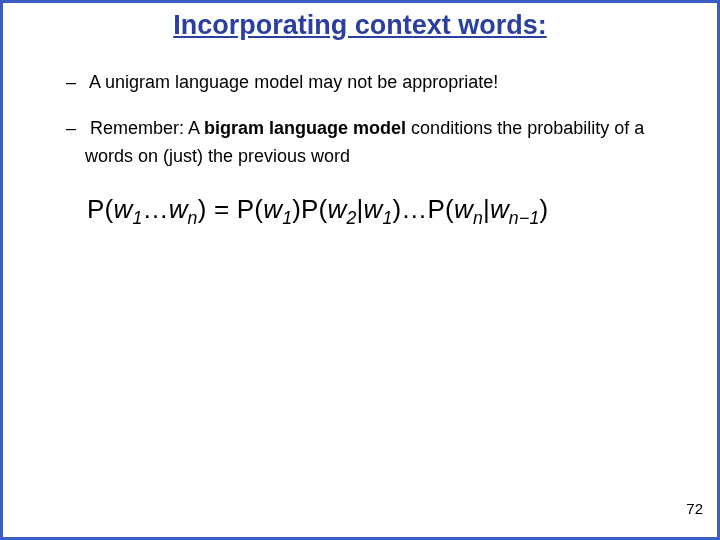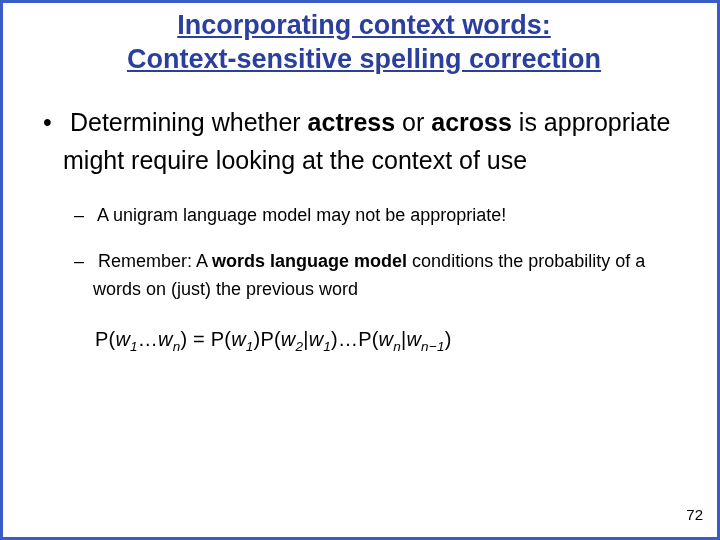--- a/index.html
+++ b/index.html
@@ -5,21 +5,21 @@
   * { box-sizing: border-box; margin: 0; padding: 0; }
   html, body { width: 720px; height: 540px; overflow: hidden; }
   body {
     background: #fff;
     border: 3px solid #3b5cc4;
     font-family: Arial, Helvetica, sans-serif;
     color: #000;
     position: relative;
   }
   .slide {
-    padding: 6px 28px 0 36px;
+    padding: 6px 28px 0 28px;
     height: 100%;
     position: relative;
   }
   .title {
     text-align: center;
     color: #2a3f9e;
     font-size: 27px;
     font-weight: bold;
     text-decoration: underline;
     line-height: 1.25;
@@ -46,61 +46,57 @@
     padding-left: 54px;
     text-indent: -19px;
   }
   .bullet-sub::before {
     content: "–";
     display: inline-block;
     width: 19px;
     text-indent: 0;
   }
   .formula {
-    font-size: 20px;
+    font-size: 26px;
     padding-left: 56px;
     margin-top: 24px;
     letter-spacing: 0.2px;
   }
   .formula i { font-style: italic; }
   .formula sub {
     font-size: 0.68em;
     font-style: italic;
     vertical-align: sub;
     line-height: 0;
   }
   .pnum {
     position: absolute;
     right: 14px;
-    bottom: 14px;
+    bottom: 20px;
     font-size: 15px;
     color: #000;
   }
   b { font-weight: bold; }
 </style>
 </head>
 <body>
 
 <div class="slide">
 
   <div class="title">
     <span>Incorporating context words:</span><br>
-    <span>Context-sensitive spelling correction</span>
   </div>
 
-  <div class="bullet-main">
-    <span>Determining whether </span><b>actress</b><span> or </span><b>across</b><span> is appropriate might require looking at the context of use</span>
-  </div>
 
   <div class="bullet-sub">
     <span>A unigram language model may not be appropriate!</span>
   </div>
 
   <div class="bullet-sub">
-    <span>Remember: A </span><b>words language model</b><span> conditions the probability of a words on (just) the previous word</span>
+    <span>Remember: A </span><b>bigram language model</b><span> conditions the probability of a words on (just) the previous word</span>
   </div>
 
   <div class="formula">
     <span>P(</span><i>w</i><sub>1</sub><span>…</span><i>w</i><sub>n</sub><span>)</span><span> = </span><span>P(</span><i>w</i><sub>1</sub><span>)</span><span>P(</span><i>w</i><sub>2</sub><span>|</span><i>w</i><sub>1</sub><span>)</span><span>…</span><span>P(</span><i>w</i><sub>n</sub><span>|</span><i>w</i><sub>n−1</sub><span>)</span>
   </div>
 
   <div class="pnum">72</div>
 </div>
 
 </body></html>

